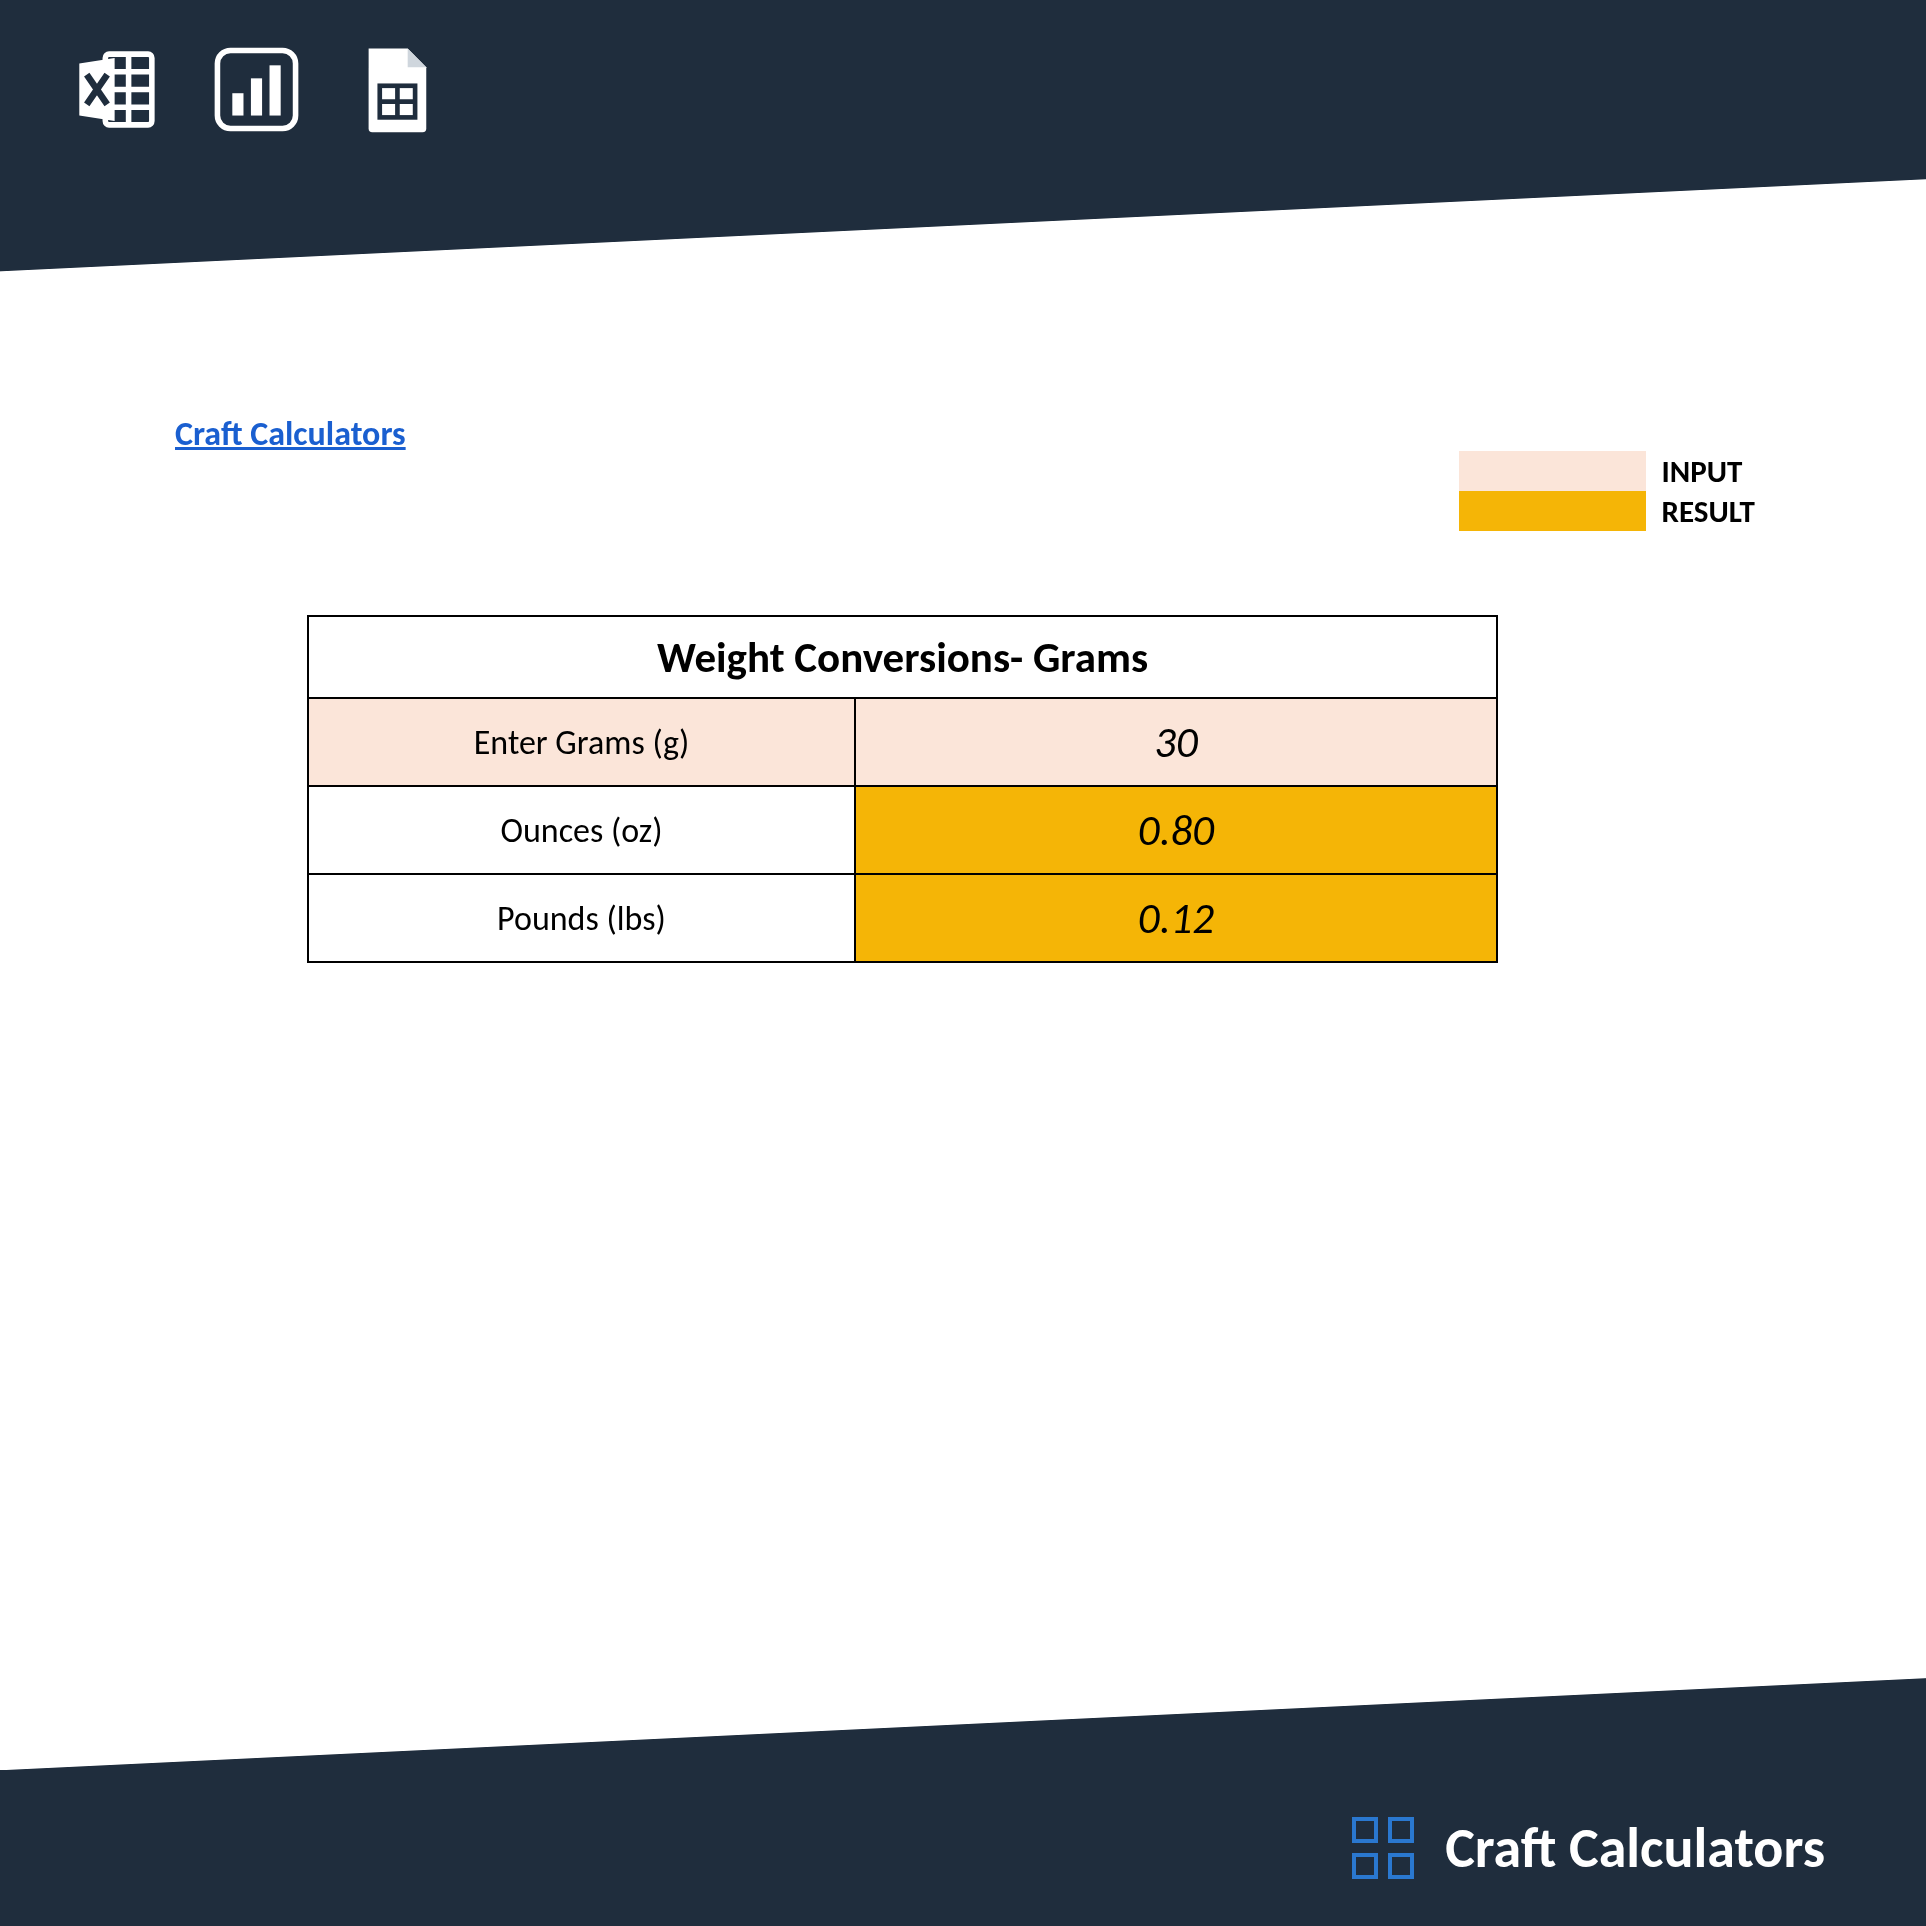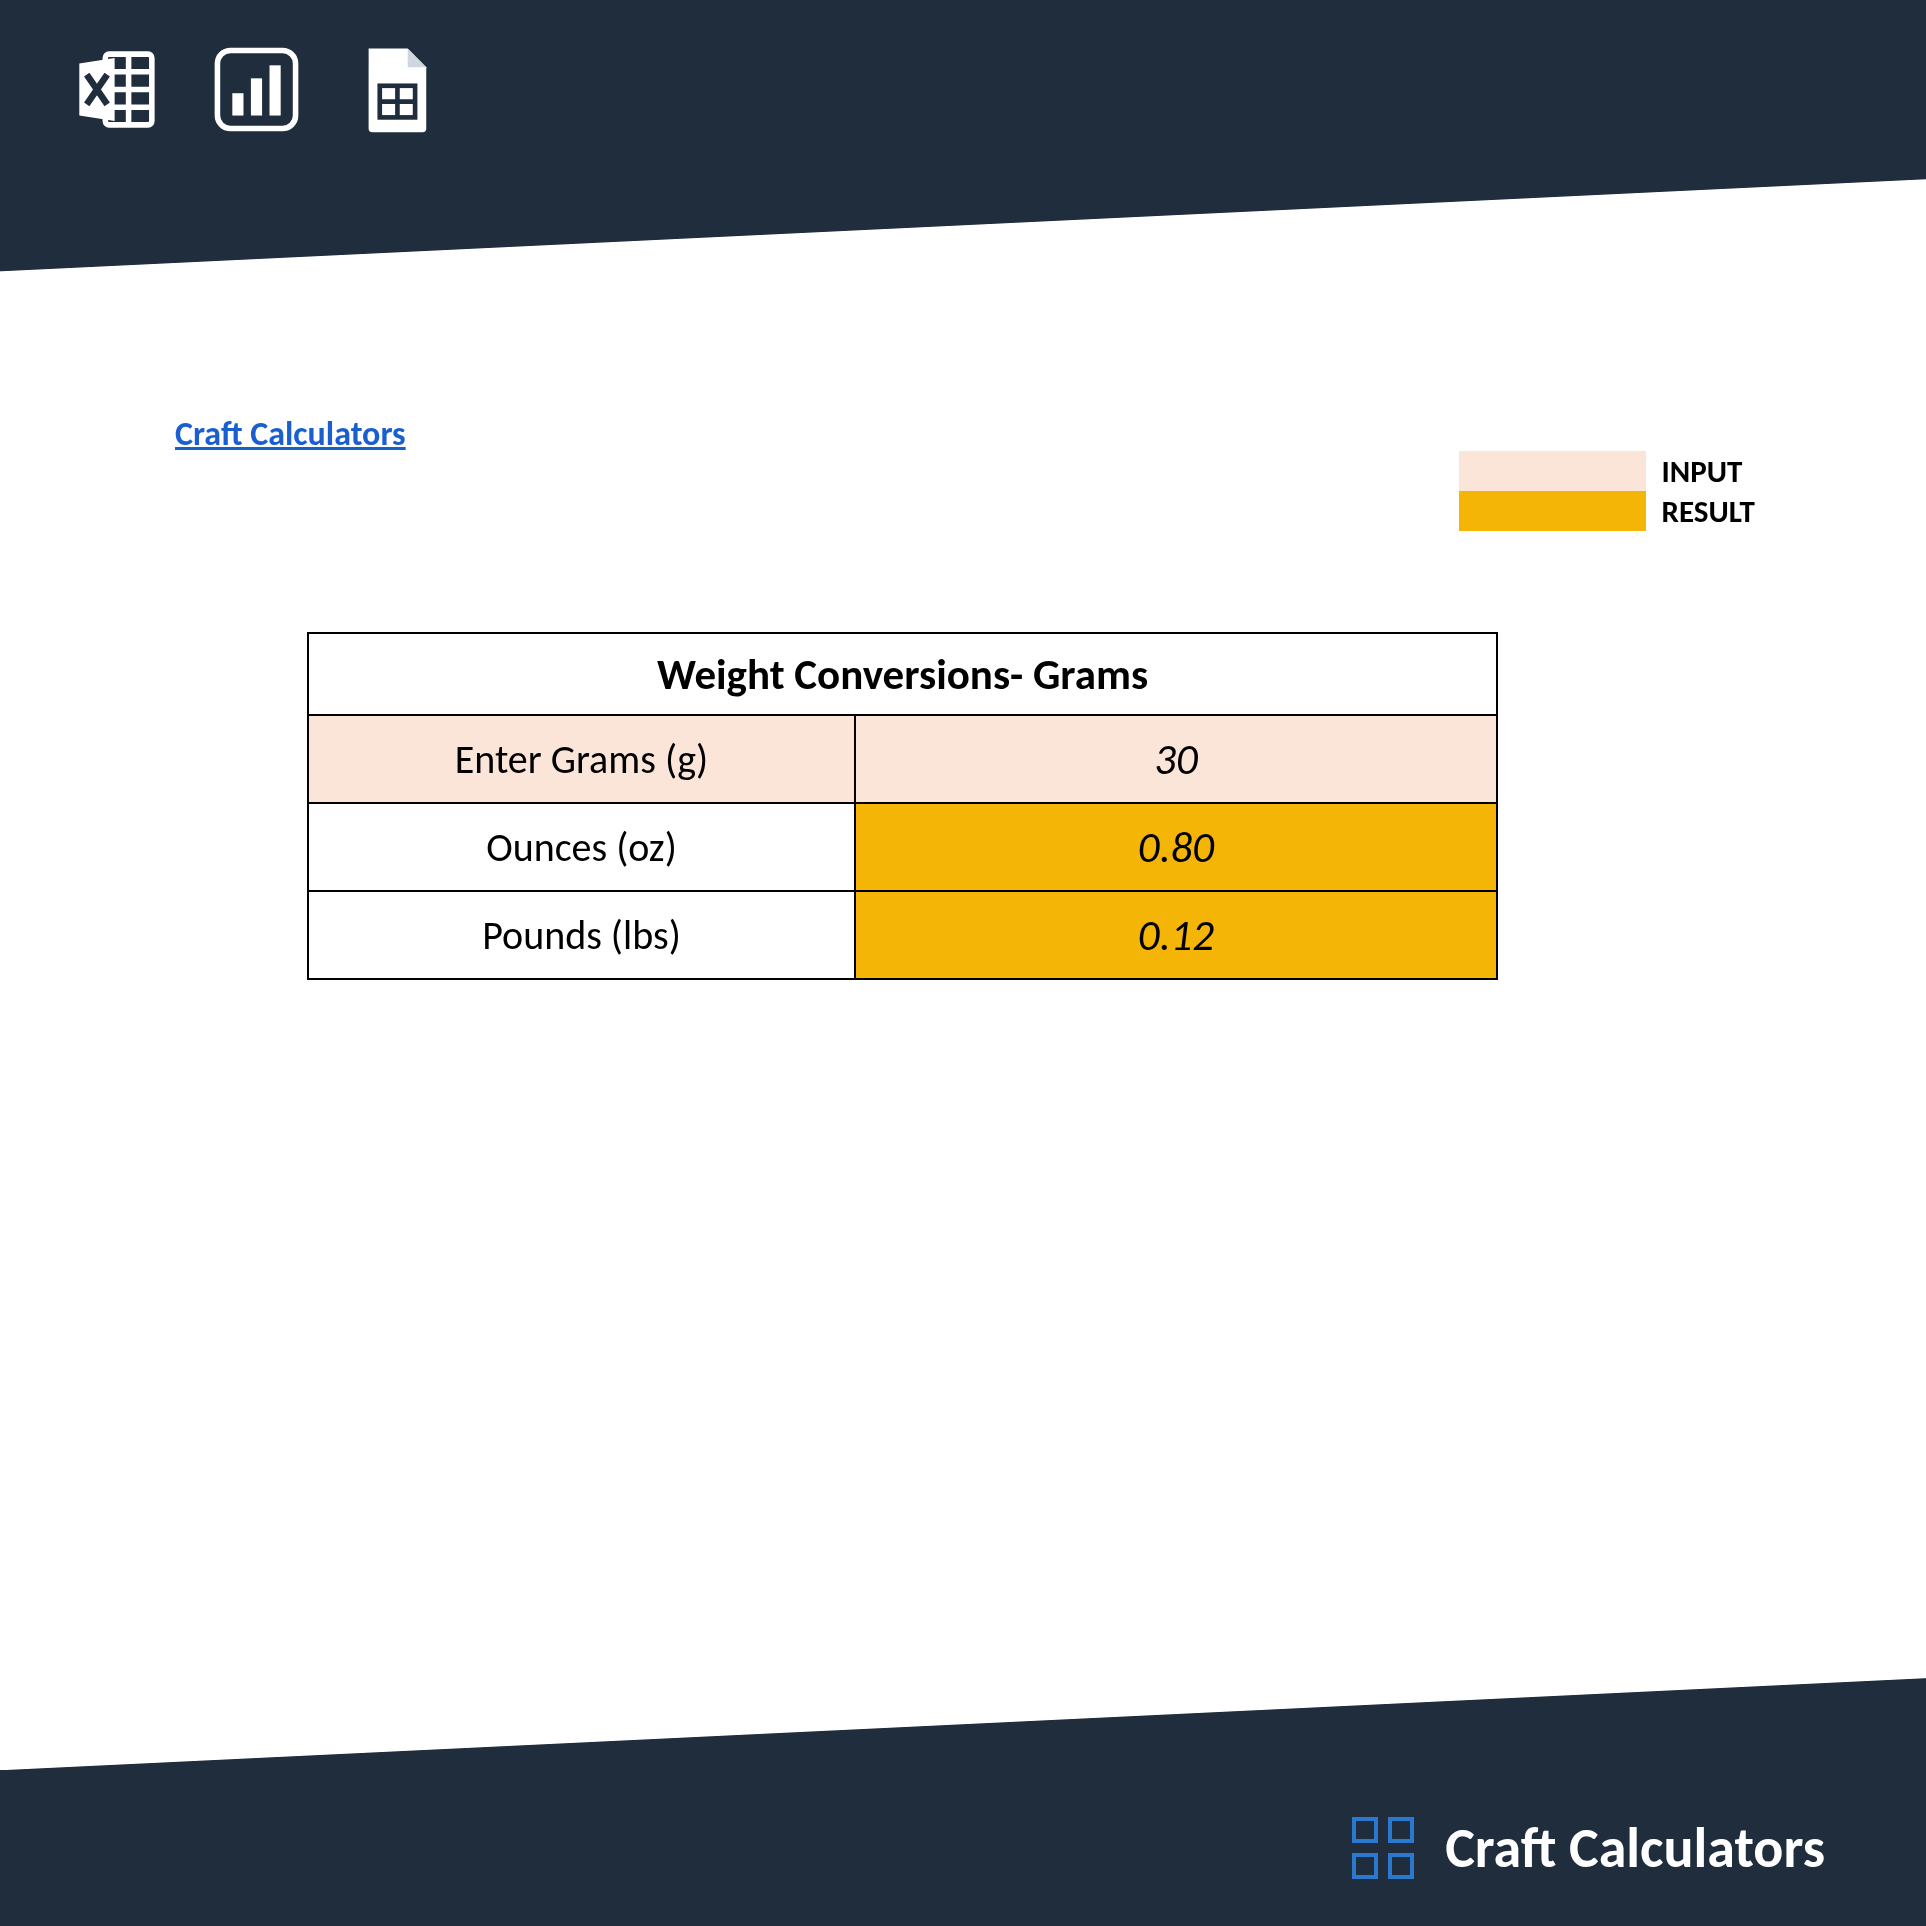--- a/index.html
+++ b/index.html
@@ -77,39 +77,39 @@
     color: #000;
     padding-left: 15.6px;
     font-weight: 700;
   }
   .swatch-input  { background: #fbe5d9; }
   .swatch-result { background: #f5b506; }
 
   
   .conv-table {
     position: absolute;
-    top: 632px;
+    top: 615px;
     left: 307px;
     width: 1191px;
     border-collapse: collapse;
     table-layout: fixed;
   }
   .conv-table td, .conv-table th {
     border: 2.3px solid #000;
     text-align: center;
     vertical-align: middle;
   }
   .conv-title {
     font-size: 43px;
     font-weight: 600;
     height: 78px;
     background: #ffffff;
   }
   .conv-label {
-    font-size: 40px;
+    font-size: 34px;
     height: 84px;
     background: #ffffff;
   }
   .conv-value {
     font-size: 43px;
     height: 84px;
     font-style: italic;
   }
   .bg-input  { background: #fbe5d9; }
   .bg-result { background: #f5b506; }

